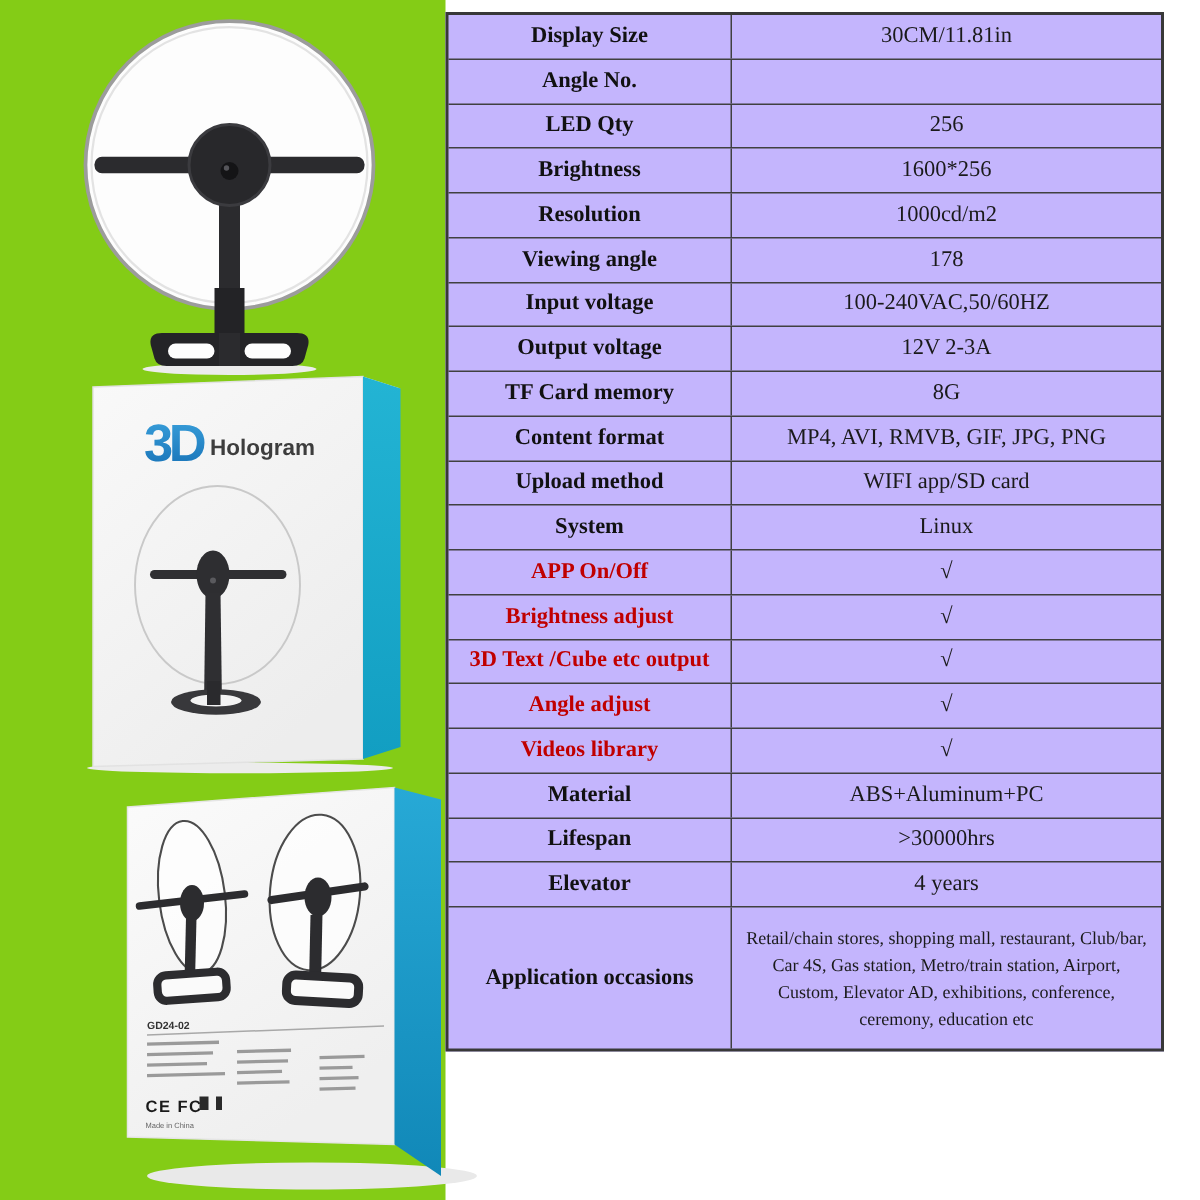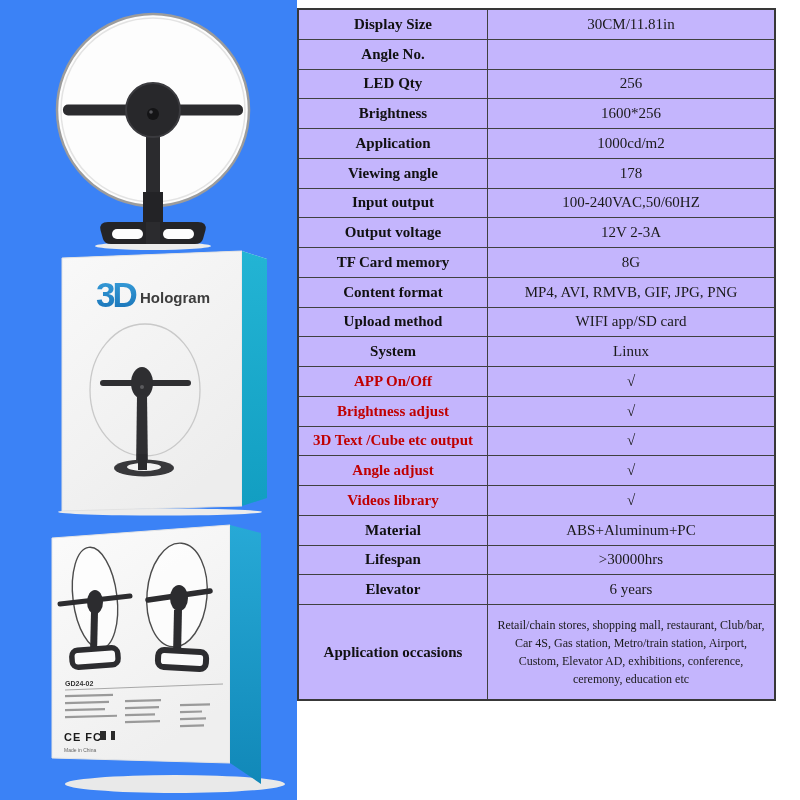--- a/index.html
+++ b/index.html
@@ -1,25 +1,25 @@
 <!DOCTYPE html>
 <html><head>
 <meta charset="utf-8">
 <style>
   * { margin:0; padding:0; box-sizing:border-box; }
   html,body { width:800px; height:800px; background:#ffffff; }
   .page { position:relative; width:800px; height:800px; background:#ffffff; overflow:hidden;
           font-family:"Liberation Serif", serif; }
 
   
-  .left-panel { position:absolute; left:0; top:0; width:297px; height:800px; background:#3b82f6; }
+  .left-panel { position:absolute; left:0; top:0; width:297px; height:800px; background:#84cc16; }
   .photo { position:absolute; left:0; }
   .photo-fan { top:0; width:297px; height:252px; }
   .photo-box-front { top:240px; width:297px; height:276px; }
-  .photo-box-back { top:512px; width:297px; height:288px; }
+  .photo-box-back { top:512px; width:297px; height:288px;margin-left:33px; }
   .photo svg { display:block; }
 
   
   .spec-table {
     position:absolute; left:297px; top:8px; width:479px; height:693px;
     background:#c4b5fd; border:2px solid #383838;
     display:grid; grid-template-rows: repeat(20, 1fr) 94px;
   }
   .tr { display:flex; border-bottom:1.5px solid #404040; }
   .tr:last-child { border-bottom:none; }
@@ -159,29 +159,29 @@
     </div>
     <div class="tr">
       <div class="td label">LED Qty</div>
       <div class="td value">256</div>
     </div>
     <div class="tr">
       <div class="td label">Brightness</div>
       <div class="td value">1600*256</div>
     </div>
     <div class="tr">
-      <div class="td label">Application</div>
+      <div class="td label">Resolution</div>
       <div class="td value">1000cd/m2</div>
     </div>
     <div class="tr">
       <div class="td label">Viewing angle</div>
       <div class="td value">178</div>
     </div>
     <div class="tr">
-      <div class="td label">Input output</div>
+      <div class="td label">Input voltage</div>
       <div class="td value">100-240VAC,50/60HZ</div>
     </div>
     <div class="tr">
       <div class="td label">Output voltage</div>
       <div class="td value">12V 2-3A</div>
     </div>
     <div class="tr">
       <div class="td label">TF Card memory</div>
       <div class="td value">8G</div>
     </div>
@@ -220,21 +220,21 @@
     <div class="tr">
       <div class="td label">Material</div>
       <div class="td value">ABS+Aluminum+PC</div>
     </div>
     <div class="tr">
       <div class="td label">Lifespan</div>
       <div class="td value">&gt;30000hrs</div>
     </div>
     <div class="tr">
       <div class="td label">Elevator</div>
-      <div class="td value">6 years</div>
+      <div class="td value">4 years</div>
     </div>
     <div class="tr tall">
       <div class="td label">Application occasions</div>
       <div class="td value">Retail/chain stores, shopping mall, restaurant, Club/bar, Car 4S, Gas station, Metro/train station, Airport, Custom, Elevator AD, exhibitions, conference, ceremony, education etc</div>
     </div>
   </div>
 
 </div>
 
 </body></html>

